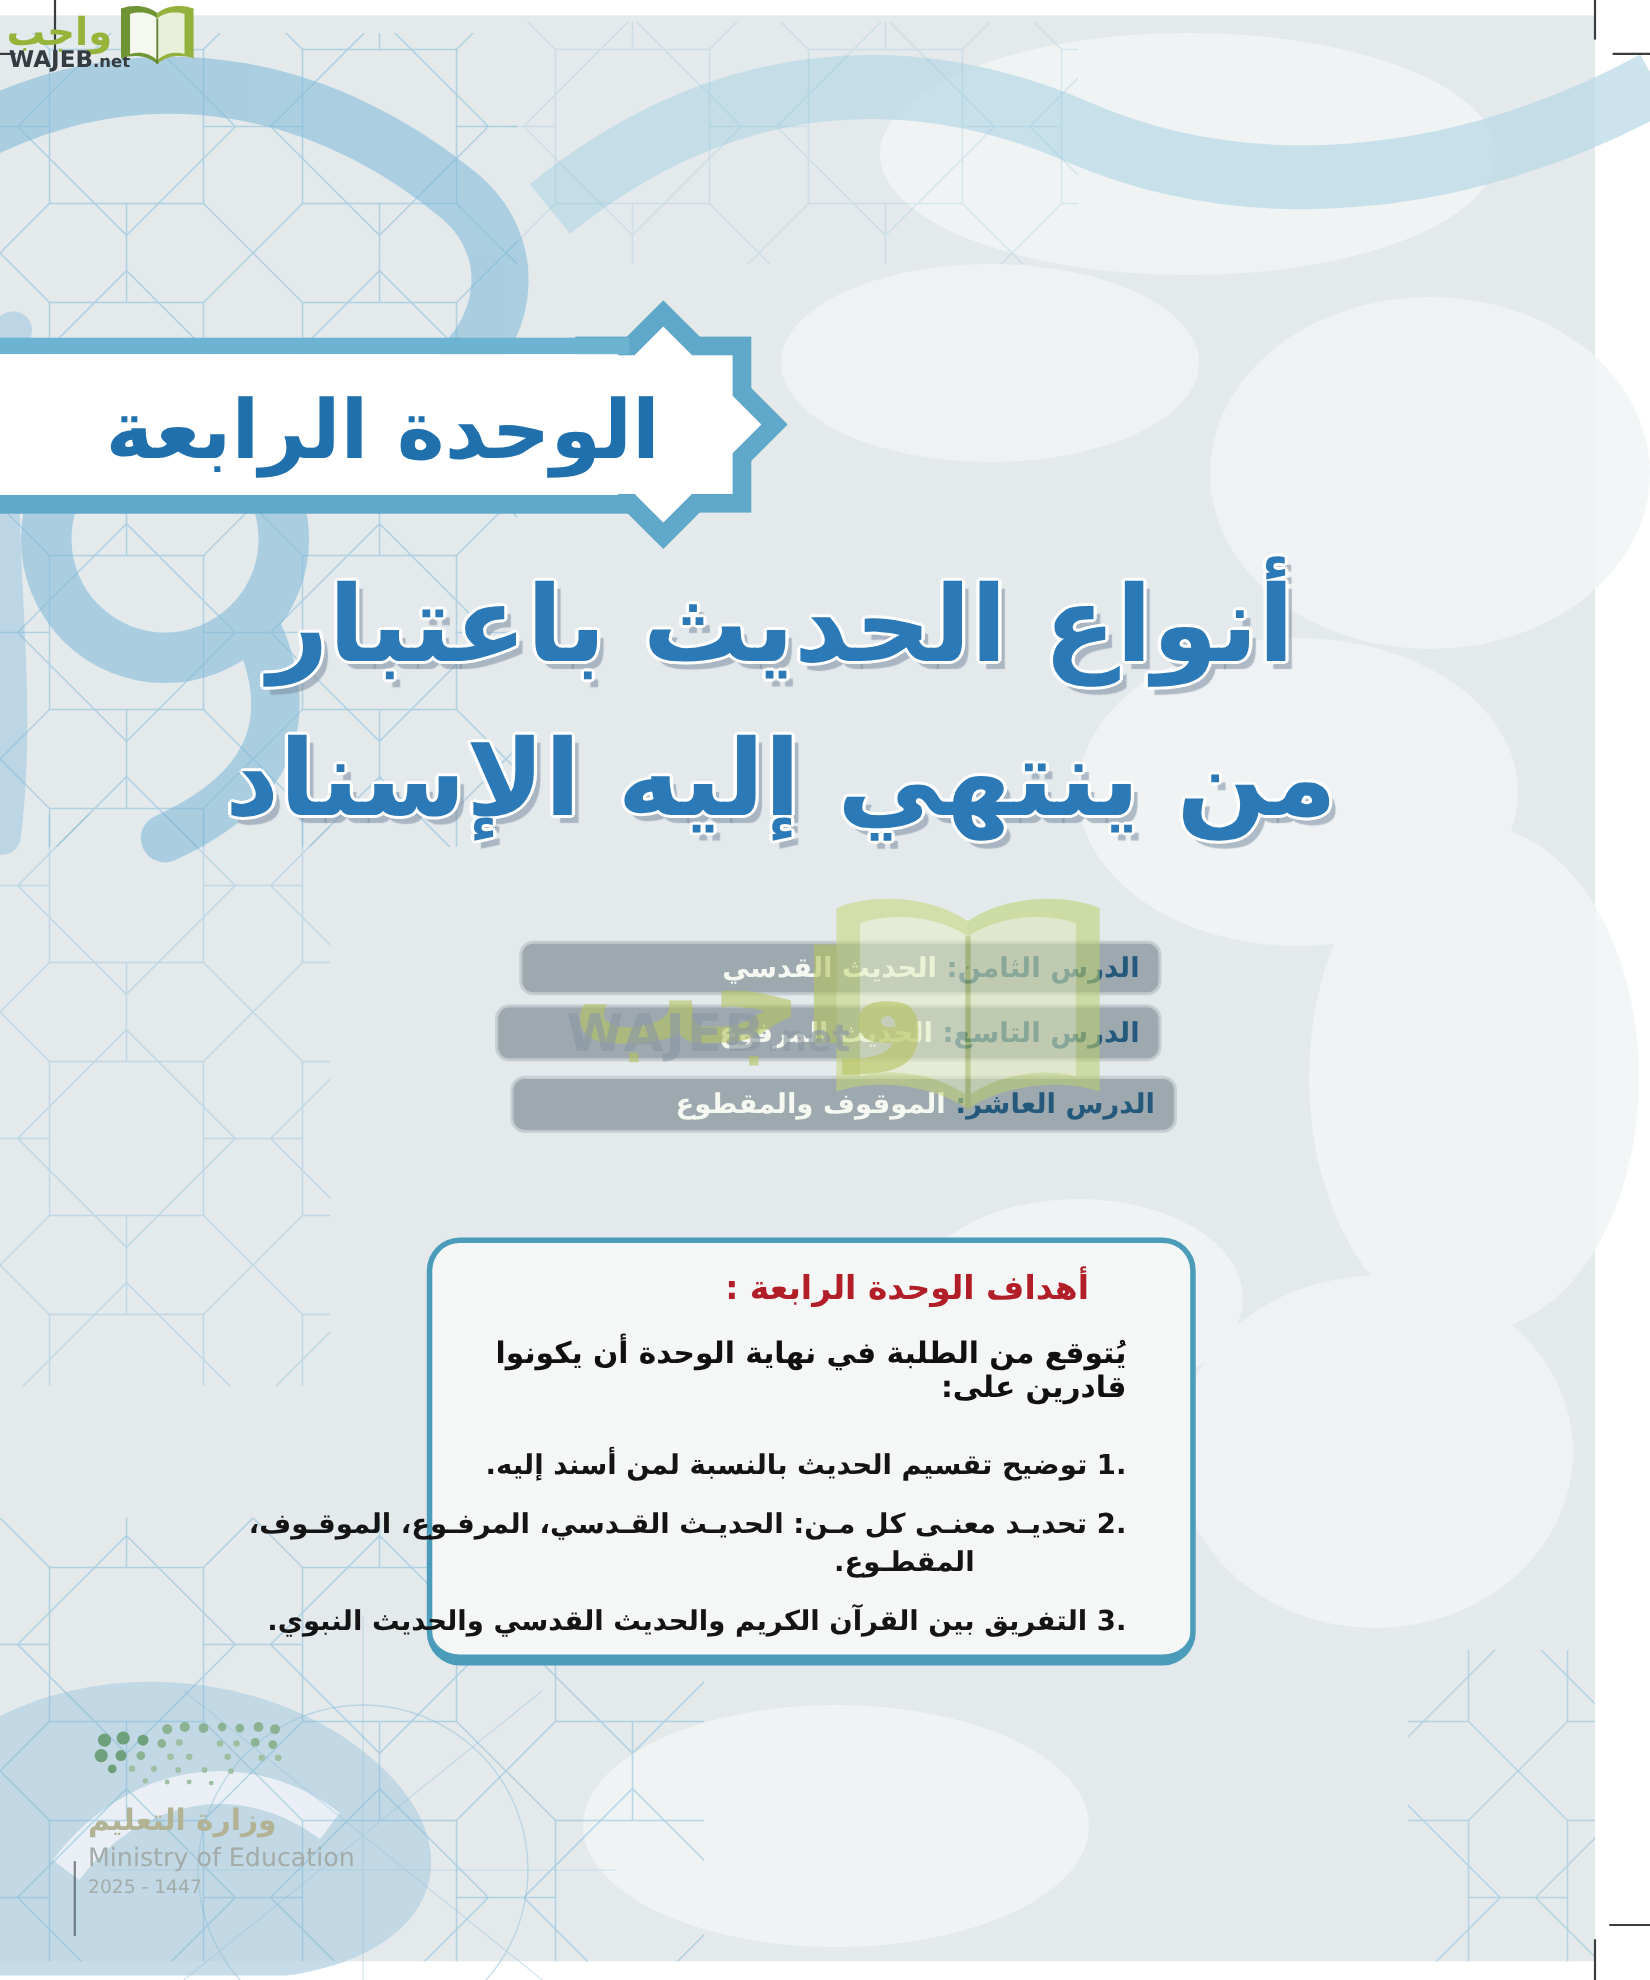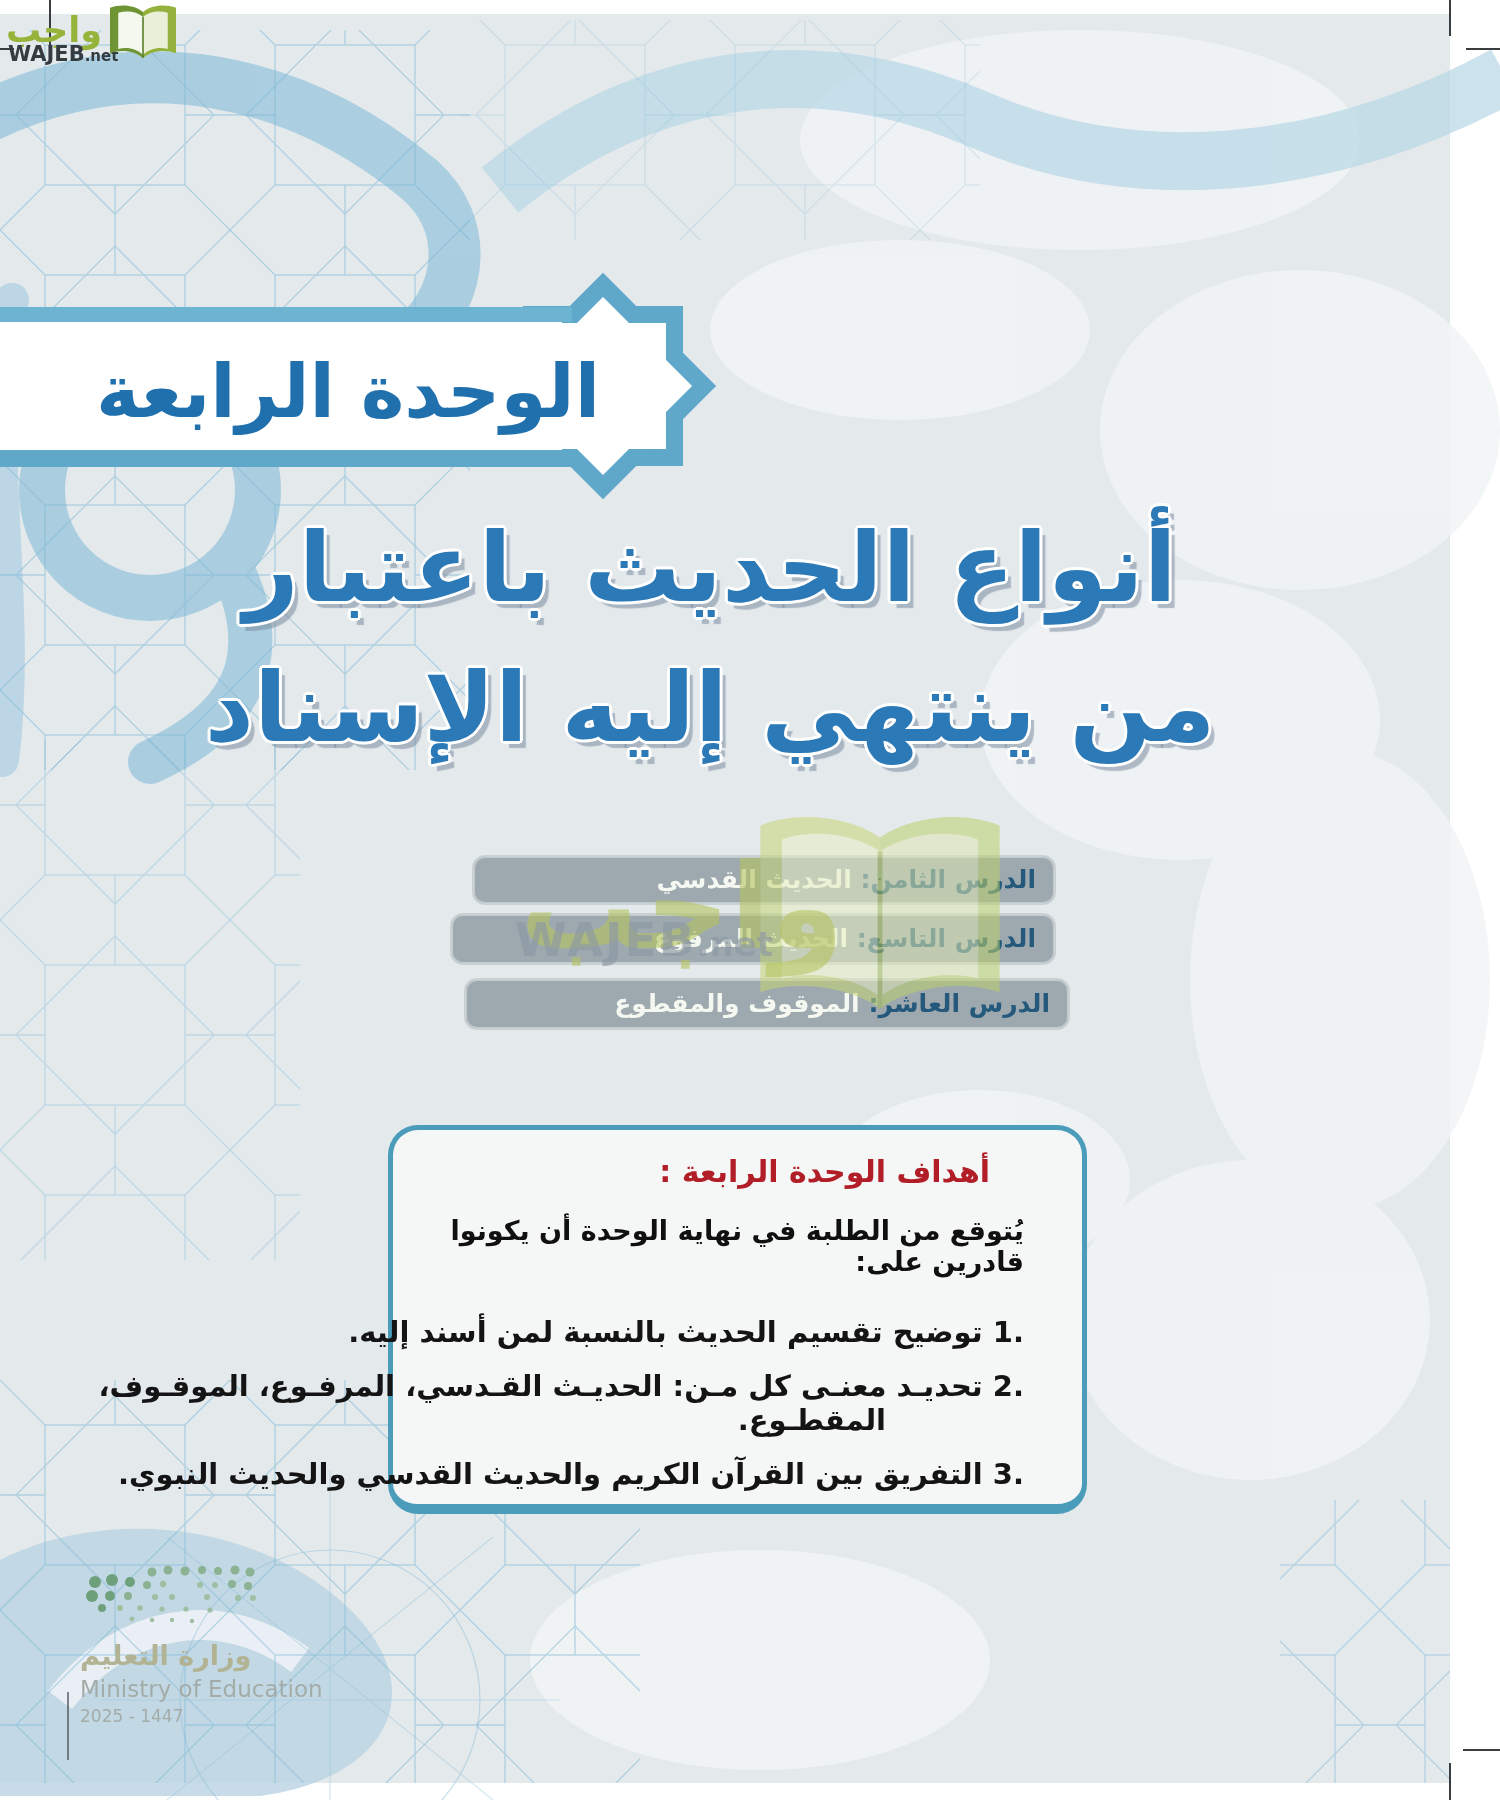--- a/index.html
+++ b/index.html
@@ -40,21 +40,21 @@
   .wm-domain{left:515px;top:912px;font-size:47px;font-weight:bold;color:#8d99a3;
     opacity:.65;letter-spacing:2px;}
   .wm-domain .tld{font-size:34px;letter-spacing:0;}
 
   
   .obj-box{position:absolute;left:388px;top:1125px;width:699px;height:389px;z-index:2;
     box-sizing:border-box;background:#f5f7f6;border:5px solid #4b9cba;border-bottom-width:10px;
     border-radius:30px;direction:rtl;padding:24px 0 0 0;}
   .obj-heading{color:#b21e28;font-weight:bold;font-size:30px;padding:0 92px 0 20px;}
   .obj-intro{color:#101010;font-weight:bold;font-size:27px;margin-top:26px;padding:0 58px 0 20px;}
-  .obj-items{margin-top:38px;padding:0 58px 11px 16px;font-size:29px;font-weight:bold;color:#141414;}
+  .obj-items{margin-top:38px;padding:0 58px 11px 16px;font-size:25px;font-weight:bold;color:#141414;}
   .obj-line{white-space:nowrap;line-height:34px;}
   .obj-item{margin-bottom:20px;}
   .obj-cont{margin-top:0;margin-right:138px;line-height:34px;}
   .num{font-weight:bold;}
 
   
   .moe{position:absolute;z-index:1;direction:rtl;}
   .moe-ar{left:80px;top:1640px;font-size:27px;font-weight:bold;color:#b2b394;letter-spacing:4px;}
   .moe-en{left:80px;top:1676px;font-size:23px;color:#a3aca8;direction:ltr;}
   .moe-years{left:80px;top:1706px;font-size:17px;color:#a3aca8;direction:ltr;}

